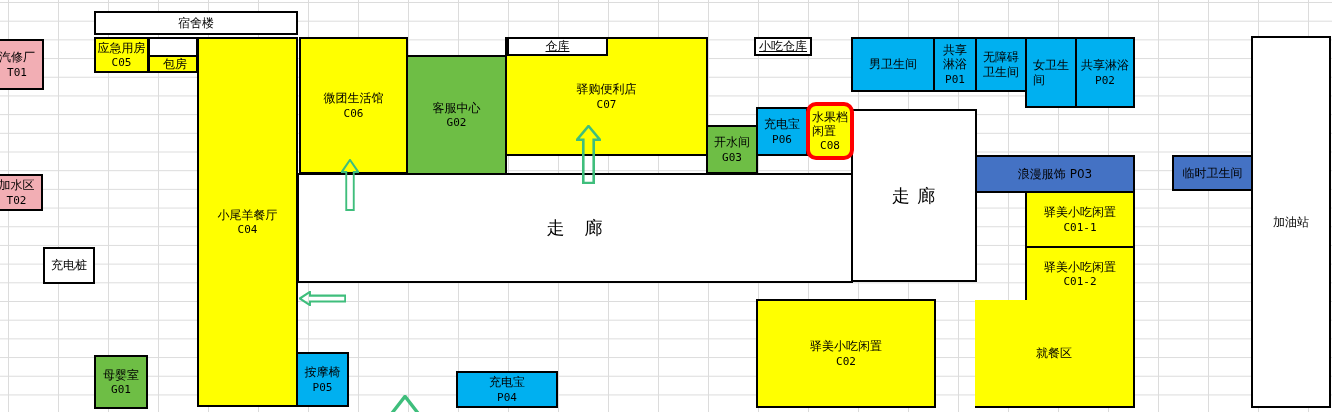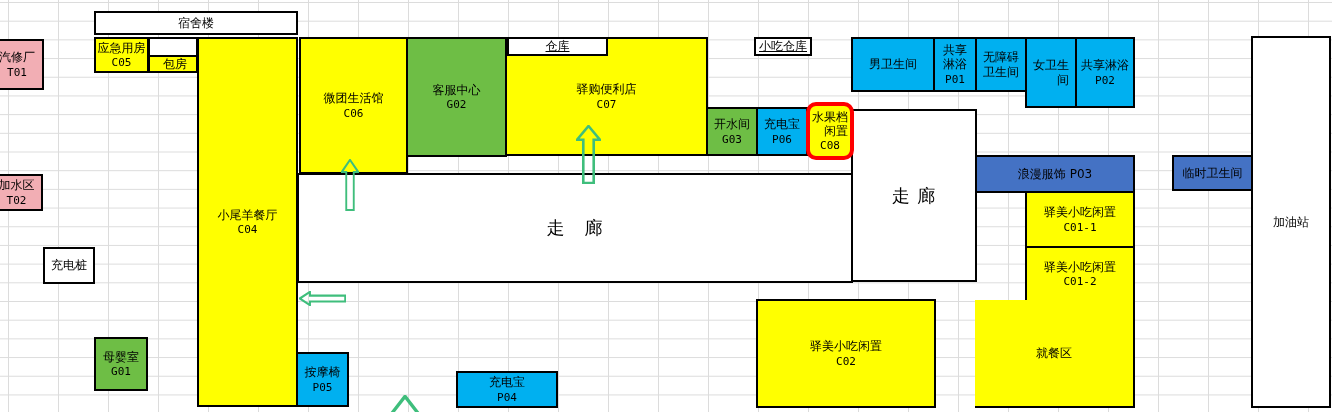--- a/index.html
+++ b/index.html
@@ -17,29 +17,29 @@
     background-position:8px 2px;
   }
   .room{
     position:absolute;
     box-sizing:border-box;
     border:2px solid #000;
     display:flex;
     flex-direction:column;
     align-items:center;
     justify-content:center;
-    text-align:right;
+    text-align:left;
     line-height:1.2;
     z-index:1;
   }
   .rname{font-size:12px;white-space:pre-line;}
   .rcode{font-size:11px;font-family:"DejaVu Sans Mono",monospace;margin-top:1px;}
   .align-left{align-items:flex-start;padding-left:13px;}
   .yellow{background:#FFFF00;}
-  .green{background:#6EBE45;}
+  .green{background:#6EBE45;margin-top:18px;}
   .cyan{background:#00B0F0;}
   .blue{background:#4472C4;}
   .pink{background:#F2AEB4;}
   .white{background:#FFFFFF;}
   .corridor{background:#FFFFFF;z-index:0;}
   .corridor .rname{font-size:18px;letter-spacing:1px;}
   .overlay{z-index:2;text-decoration:underline;}
   .highlight{
     border:4px solid #FF0000;
     border-radius:10px;

